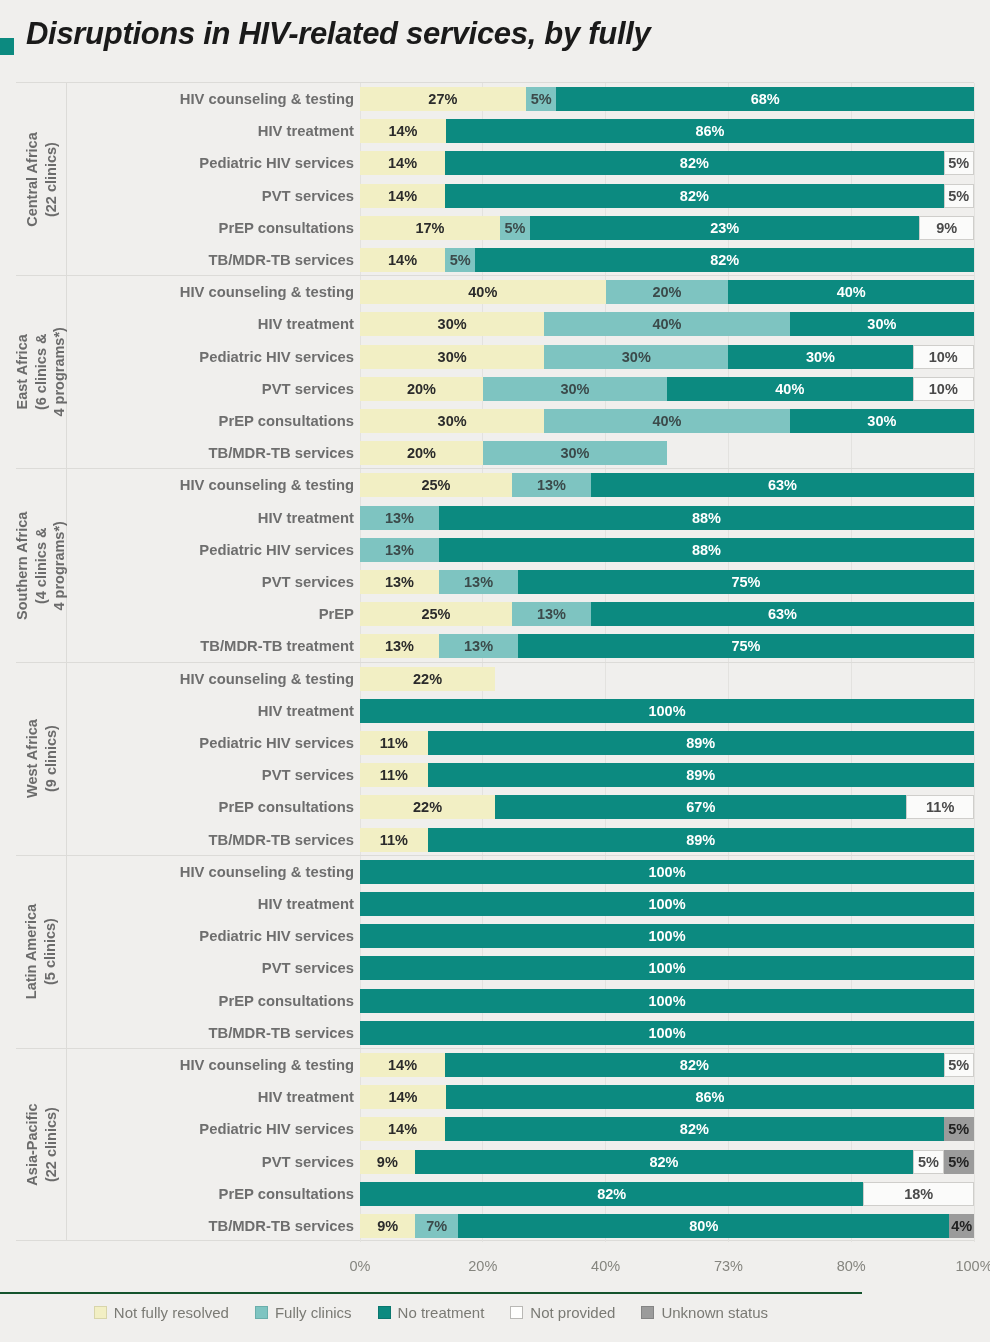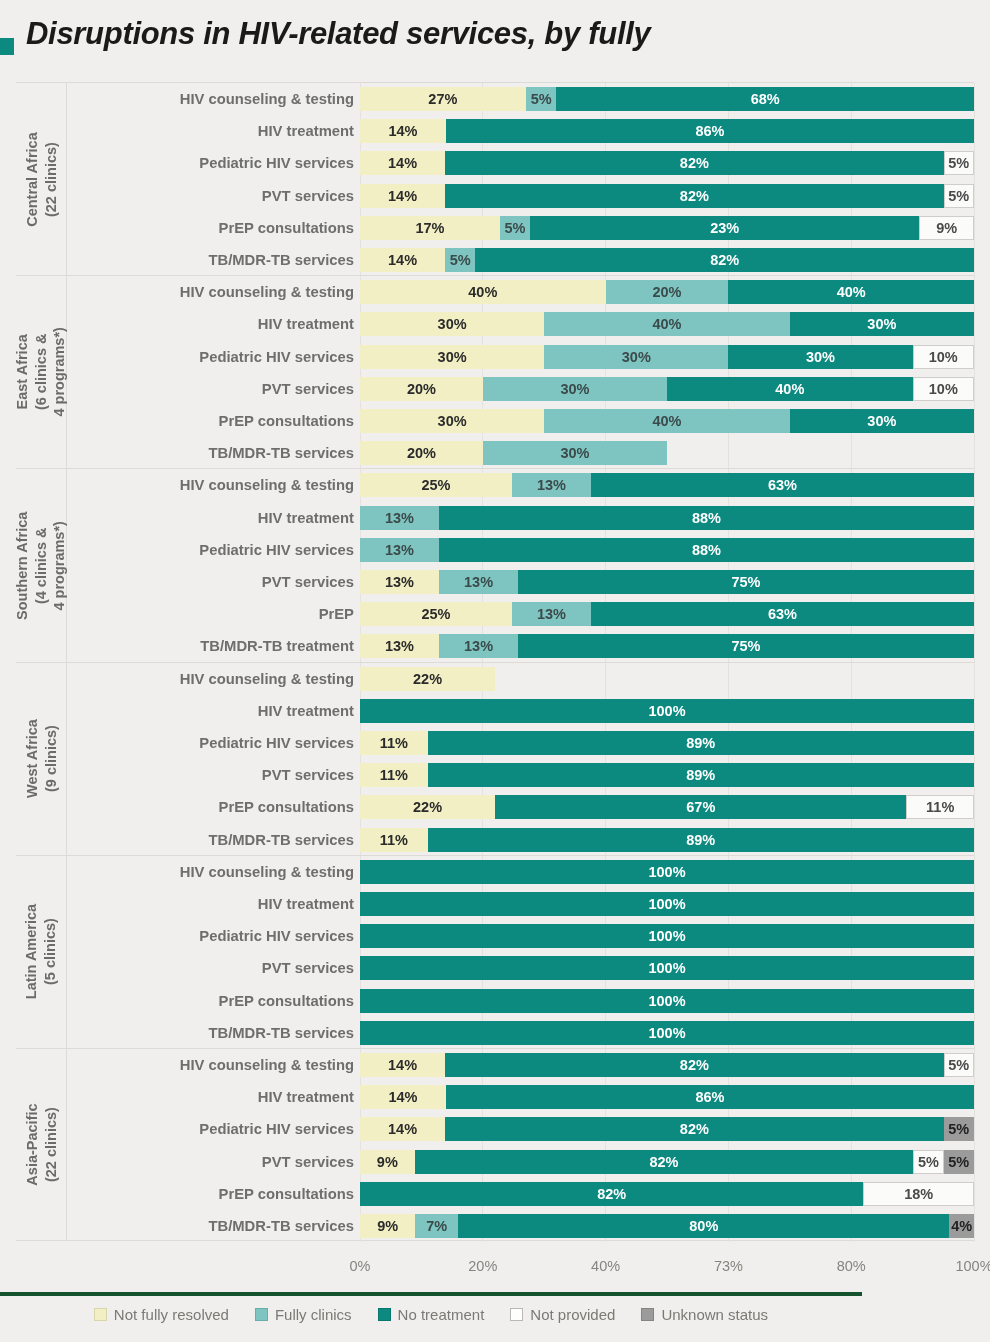--- a/index.html
+++ b/index.html
@@ -99,21 +99,21 @@
     font-size:14.5px;color:#85857f;
     transform:translateX(-50%);
     white-space:nowrap;
   }
 
   
   .legend{
     position:absolute;left:0;top:1292px;width:862px;height:36px;
     display:flex;align-items:center;justify-content:center;
     gap:26px;
-    border-top:4px solid #14532d;
+    border-top:2px solid #14532d;
   }
   .legend-item{display:flex;align-items:center;gap:7px;}
   .swatch{width:13px;height:13px;box-sizing:border-box;display:block;}
   .sw-nfr{background:#f2efc4;border:1px solid #d8d5aa;}
   .sw-fr {background:#7ec4c1;border:1px solid #6aaeab;}
   .sw-nd {background:#0c8a80;border:1px solid #0a776f;}
   .sw-np {background:#fefefd;border:1px solid #b9b8b5;}
   .sw-us {background:#9b9b9b;border:1px solid #848484;}
   .legend-label{font-size:15px;color:#7a7a74;white-space:nowrap;}
 </style>

